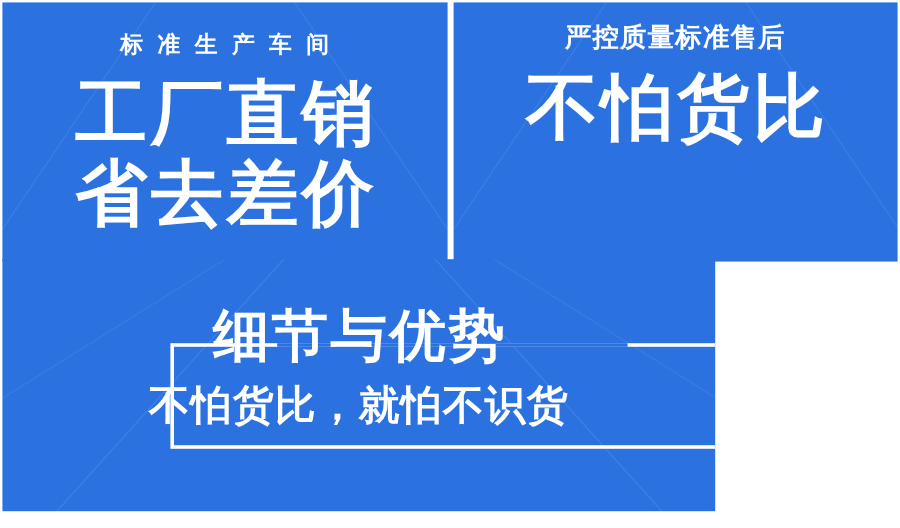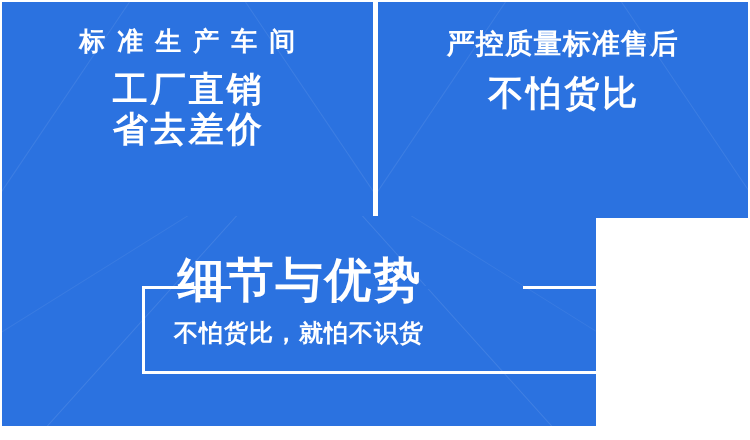--- a/index.html
+++ b/index.html
@@ -65,35 +65,35 @@
     text-align: center;
   }
 
   .eyebrow {
     color: #ffffff;
     font-weight: 700;
     line-height: 1;
     white-space: nowrap;
   }
   .eyebrow.spaced {
-    font-size: 26px;
+    font-size: 19px;
     letter-spacing: 12px;
     text-indent: 12px;
     margin-top: 26px;
   }
   .eyebrow.tight {
-    font-size: 28px;
+    font-size: 22px;
     letter-spacing: 1px;
-    margin-top: 28px;
+    margin-top: 18px;
   }
 
   .headline {
     color: #ffffff;
     font-weight: 700;
-    font-size: 35px;
+    font-size: 60px;
     line-height: 1.08;
     letter-spacing: 3px;
     text-indent: 3px;
     white-space: nowrap;
   }
   .headline.first { margin-top: 16px; }
   .headline.second { margin-top: 2px; }
 
   
   .bottom-panel {
@@ -160,21 +160,21 @@
   }
 
   .sub-title {
     position: absolute;
     left: 0;
     right: 0;
     top: 105px;
     text-align: center;
     color: #ffffff;
     font-weight: 700;
-    font-size: 24px;
+    font-size: 34px;
     line-height: 1;
     letter-spacing: 1px;
     white-space: nowrap;
     z-index: 4;
   }
 </style>
 </head>
 <body>
 
 <div class="banner">

